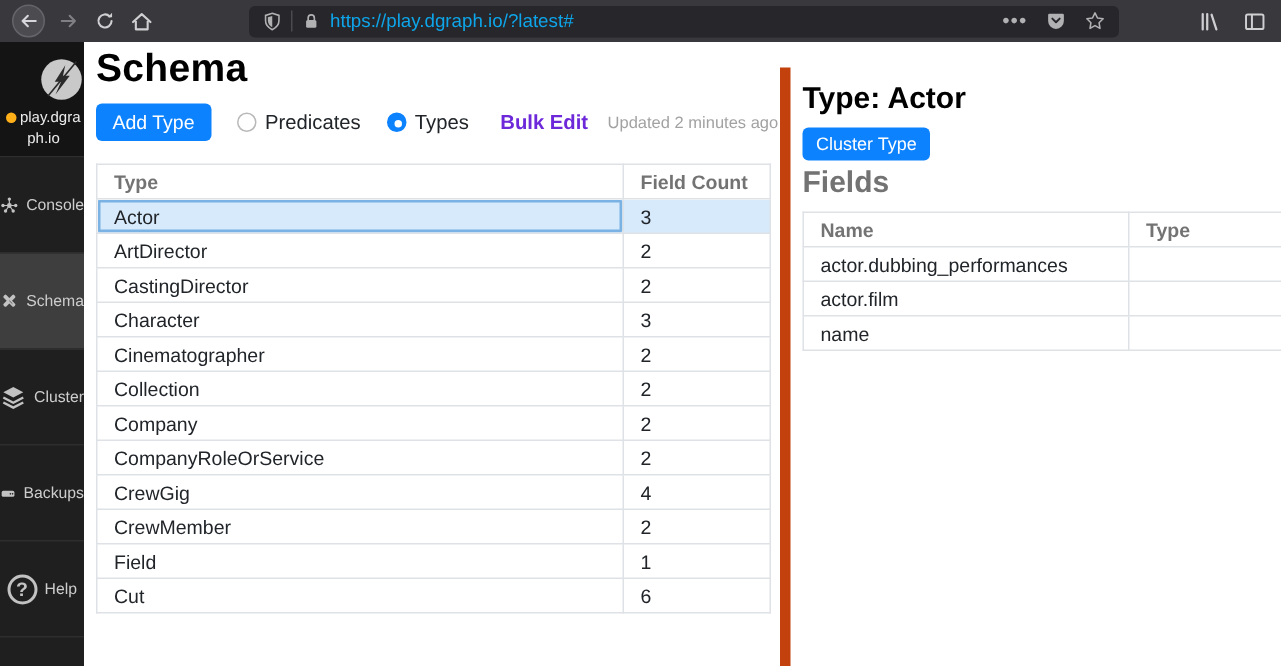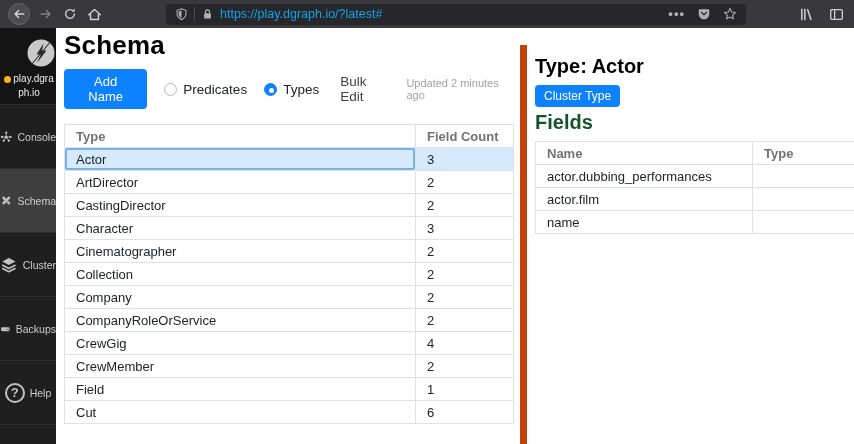--- a/index.html
+++ b/index.html
@@ -62,41 +62,41 @@
   .toolbar { display: flex; align-items: center; margin-top: 8px; }
   .btn-primary {
     background: #0d82ff; color: #fff; border: none; border-radius: 4px;
     font-size: 13px; font-family: inherit; padding: 5px 11px; cursor: pointer;
   }
   .radio-group { display: flex; align-items: center; margin-left: 17px; cursor: pointer; }
   .radio { width: 13px; height: 13px; border-radius: 50%; border: 1px solid #b9b9b9; background: #fff; position: relative; flex: none; }
   .radio.checked { background: #0d82ff; border-color: #0d82ff; }
   .radio.checked::after { content: ""; position: absolute; left: 4px; top: 4px; width: 5px; height: 5px; border-radius: 50%; background: #fff; }
   .radio-label { font-size: 13.5px; margin-left: 6px; }
-  .text-action { font-size: 13.5px; color: #404040; margin-left: 21px; cursor: pointer; }
+  .text-action { font-size: 13.5px; color: #6d28d9; margin-left: 21px; cursor: pointer; font-weight: bold; }
   .updated-text { font-size: 11px; color: #a2a2a2; margin-left: 13px; }
 
   table { border-collapse: collapse; font-size: 13px; }
   th, td { border: 1px solid #dee2e6; text-align: left; padding: 3px 11px; height: 23px; font-weight: 400; white-space: nowrap; overflow: hidden; }
   th { font-weight: 700; color: #737373; }
   tbody tr { cursor: pointer; }
 
   .types-table { margin-top: 15px; width: 450px; table-layout: fixed; }
   .types-table th:first-child, .types-table td:first-child { width: 351px; }
   .types-table tr.selected td { background: #d7eafb; }
   .types-table tr.selected td:first-child { box-shadow: inset 0 0 0 2px #79b2e3; border-radius: 2px; }
 
   
   .right-panel {
     position: absolute; left: 464px; top: 17px; right: 0; bottom: 0;
     border-left: 7px solid #c2410c; padding: 10px 0 0 8px;
   }
   .detail-title { font-size: 20px; font-weight: 700; color: #000; }
   .btn-small { margin-top: 7px; font-size: 12px; padding: 4px 9px; }
-  .fields-heading { font-size: 20px; font-weight: 700; color: #14532d; margin: 4px 0 7px; }
+  .fields-heading { font-size: 20px; font-weight: 700; color: #737373; margin: 4px 0 7px; }
   .fields-table { width: 330px; table-layout: fixed; }
   .fields-table th:first-child, .fields-table td:first-child { width: 217px; }
 
   svg { display: block; }
 </style>
 </head>
 <body>
 
 <div class="browser-bar">
   <div class="nav-btn back-circle">
@@ -218,21 +218,21 @@
       <span class="nav-label">Help</span>
     </div>
   </div>
 
   <div class="content">
 
     <div class="left-panel">
       <div class="page-title">Schema</div>
 
       <div class="toolbar">
-        <button class="btn-primary">Add Name</button>
+        <button class="btn-primary">Add Type</button>
 
         <span class="radio-group">
           <span class="radio"></span>
           <span class="radio-label">Predicates</span>
         </span>
 
         <span class="radio-group">
           <span class="radio checked"></span>
           <span class="radio-label">Types</span>
         </span>

